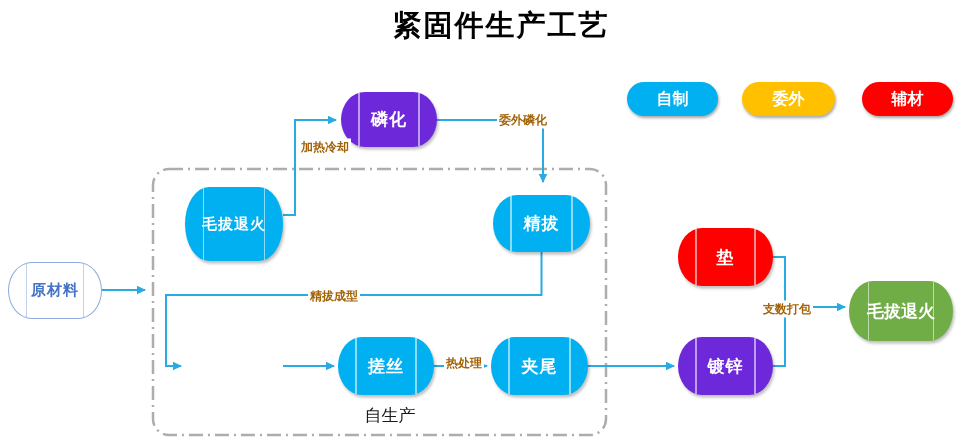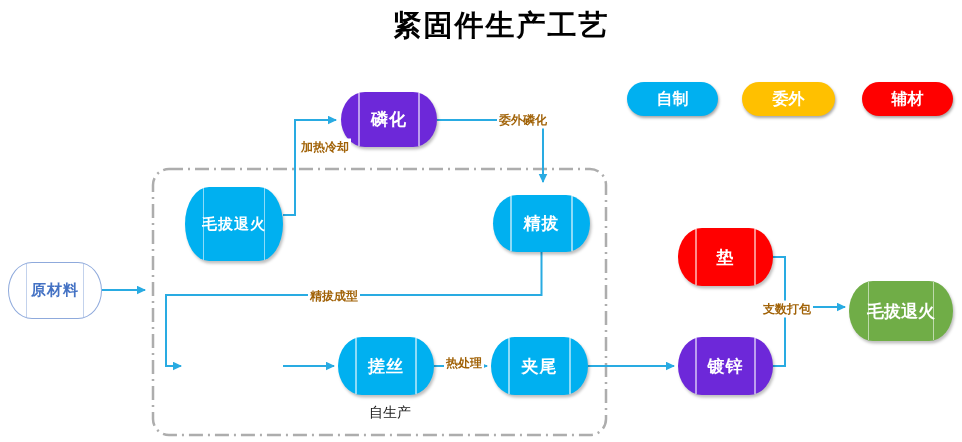--- a/index.html
+++ b/index.html
@@ -106,21 +106,21 @@
   .el-heatcool { left: 295px; top: 147px; margin-left: 30px; }
   .el-outphos  { left: 523px; top: 120px; }
   .el-fineform { left: 334px; top: 296px; }
   .el-heattreat{ left: 464px; top: 363px; }
   .el-countpack{ left: 787px; top: 309px; }
 
   .group-label {
     position: absolute;
     left: 390px; top: 404px;
     transform: translateX(-50%);
-    font-size: 14px;
+    font-size: 17px;
     color: #1a1a1a;
     z-index: 3;
   }
 </style>
 </head>
 <body>
 
 <div class="canvas">
 
   <h1 class="page-title">紧固件生产工艺</h1>

